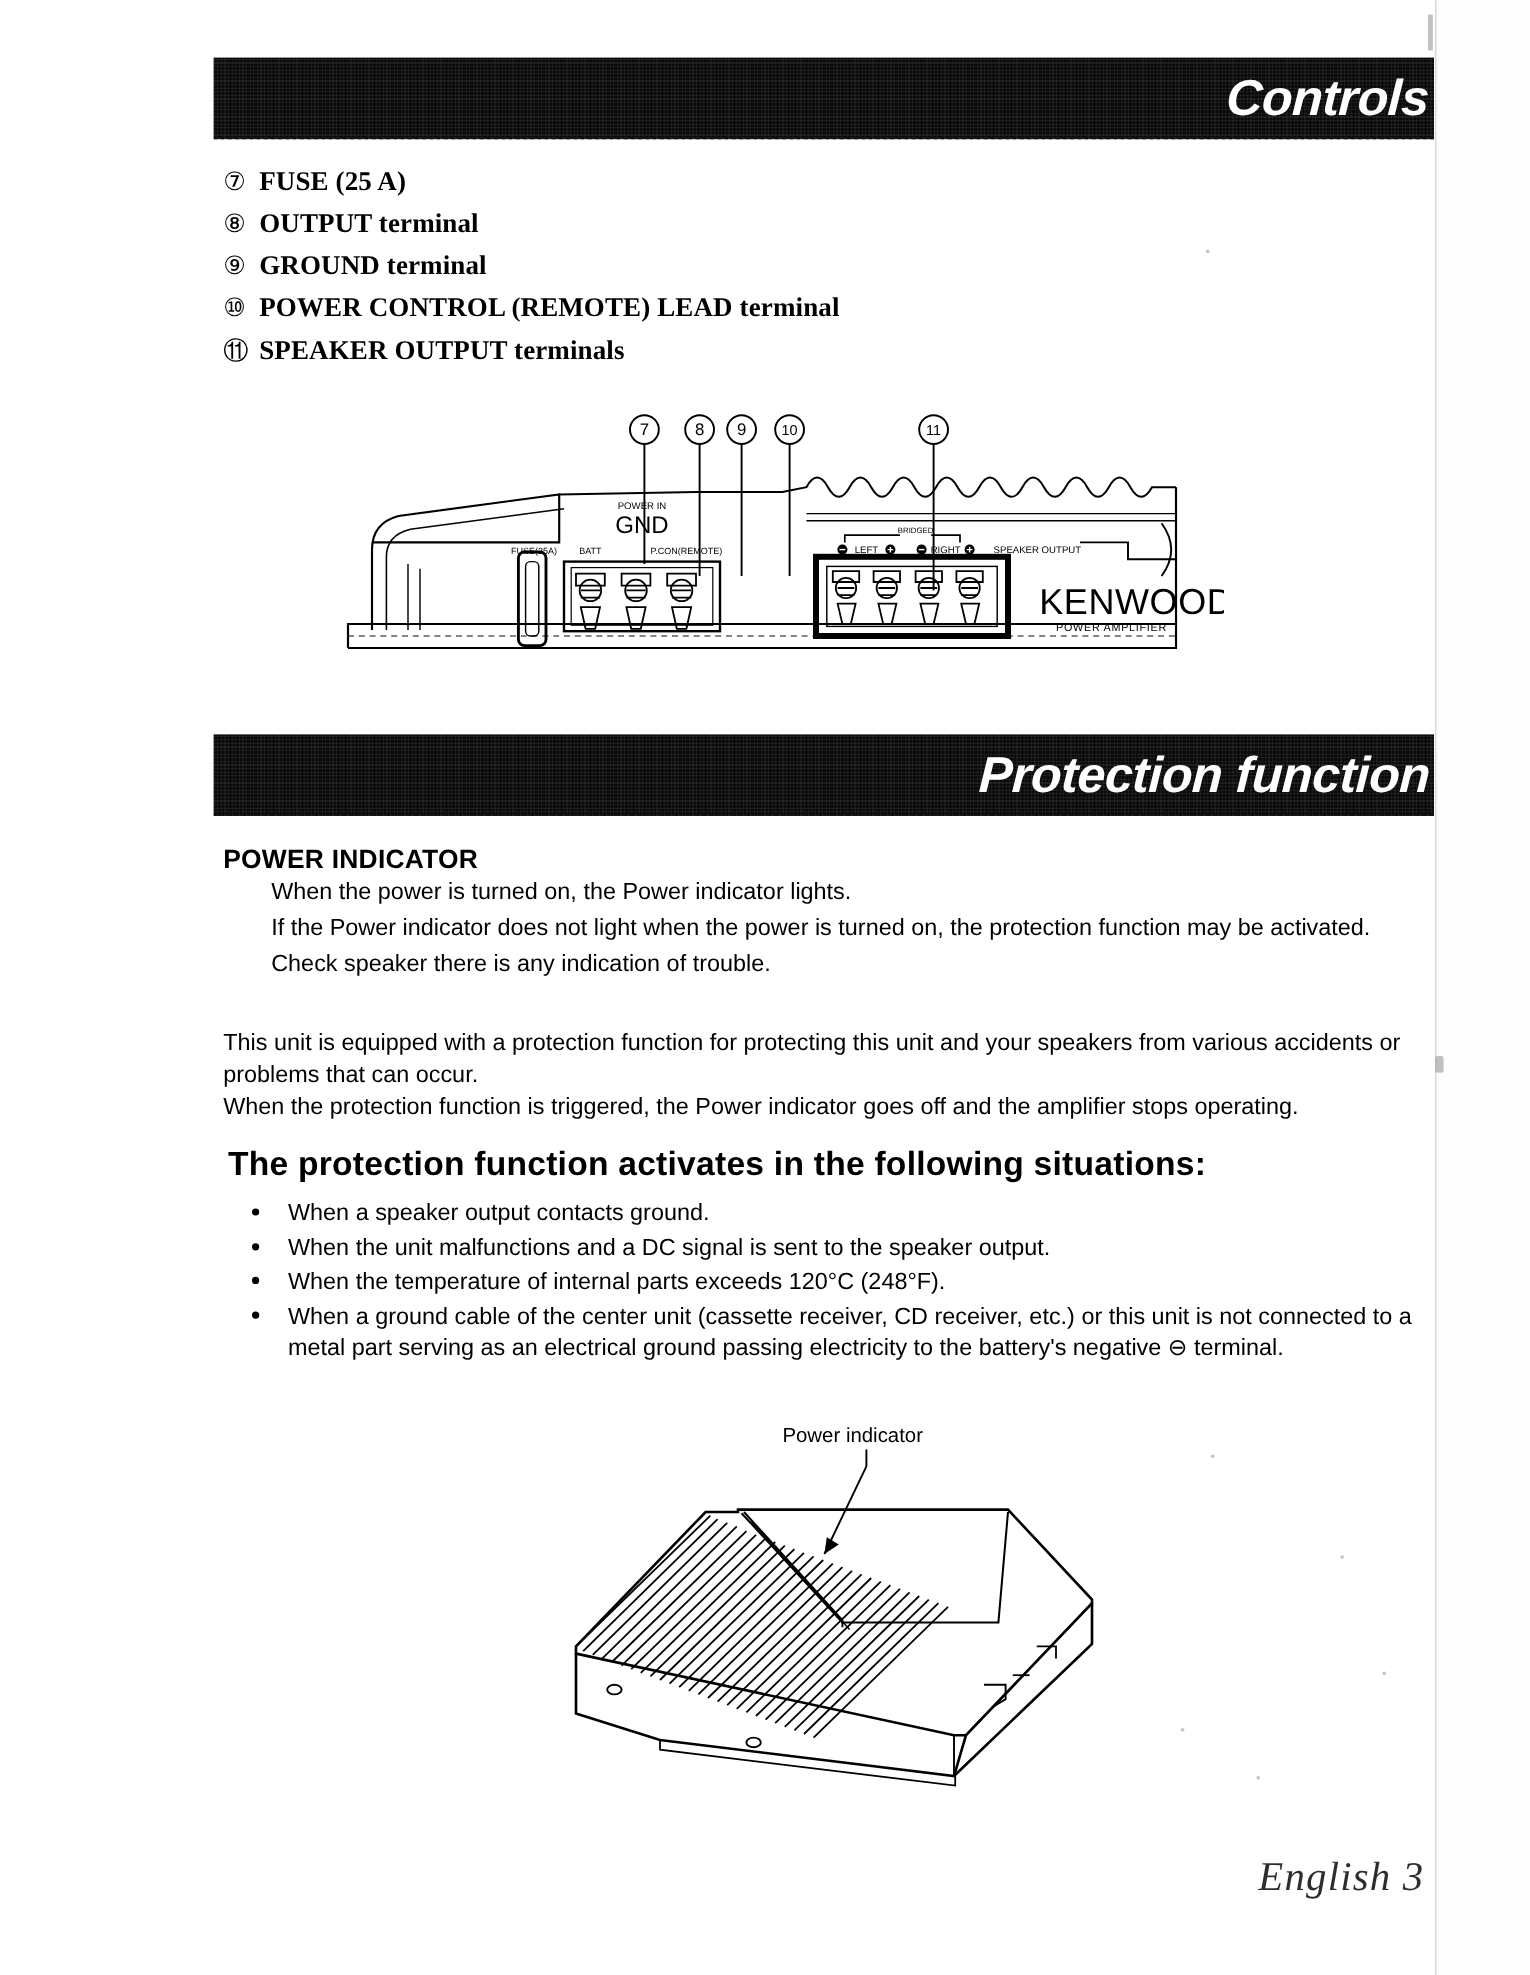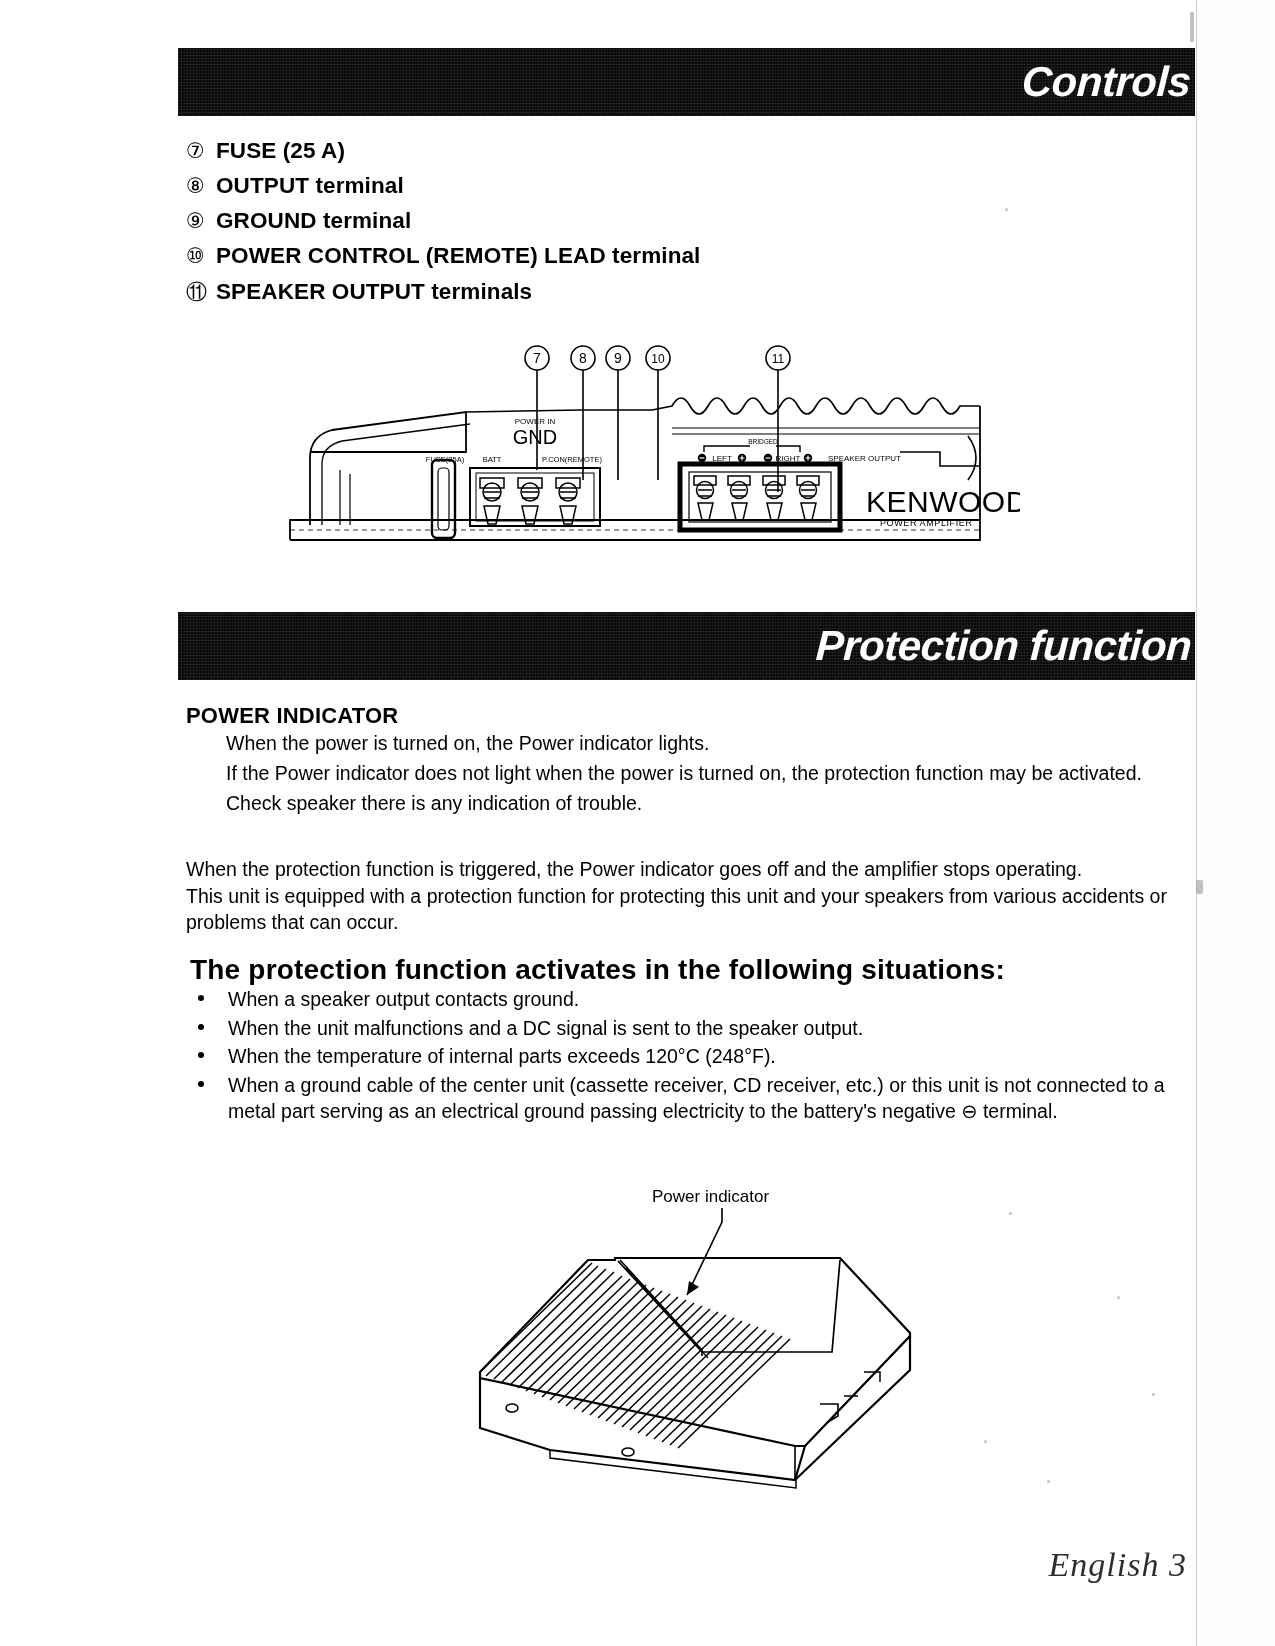--- a/index.html
+++ b/index.html
@@ -89,21 +89,21 @@
     font-size: 22.5px;
     letter-spacing: .1px;
   }
   .circled {
     display: inline-block;
     min-width: 30px;
     font-size: 21px;
     font-weight: normal;
     font-family: "DejaVu Sans", sans-serif;
   }
-  .control-label { white-space: nowrap; }
+  .control-label { white-space: nowrap; font-family: Liberation Serif, serif; }
 
   
   .diagram-top {
     position: absolute;
     left: 280px;
     top: 340px;
     width: 740px;
     height: 225px;
   }
   .diagram-bottom {
@@ -149,21 +149,21 @@
     top: 954px;
     font-size: 28px;
   }
 
   .bullets {
     position: absolute;
     left: 186px;
     top: 982px;
     width: 995px;
     list-style: none;
-    margin: 4px;
+    margin: 16px;
     padding: 0;
     font-size: 19.5px;
     line-height: 26.5px;
   }
   .bullets li {
     position: relative;
     padding-left: 38px;
     margin-bottom: 2px;
   }
   .bullets li .dot {
@@ -353,22 +353,22 @@
 
   <div class="sec-head" id="power-indicator-heading">POWER INDICATOR</div>
 
   <div class="indent-block">
     <p>When the power is turned on, the Power indicator lights.</p>
     <p>If the Power indicator does not light when the power is turned on, the protection function may be activated.</p>
     <p>Check speaker there is any indication of trouble.</p>
   </div>
 
   <div class="para-block">
+    <p>This unit is equipped with a protection function for protecting this unit and your speakers from various accidents or problems that can occur.</p>
     <p>When the protection function is triggered, the Power indicator goes off and the amplifier stops operating.</p>
-    <p>This unit is equipped with a protection function for protecting this unit and your speakers from various accidents or problems that can occur.</p>
   </div>
 
   <div class="sec-head" id="situations-heading">The protection function activates in the following situations:</div>
 
   <ul class="bullets">
     <li>
       <span class="dot"></span>
       <span>When a speaker output contacts ground.</span>
     </li>
     <li>

